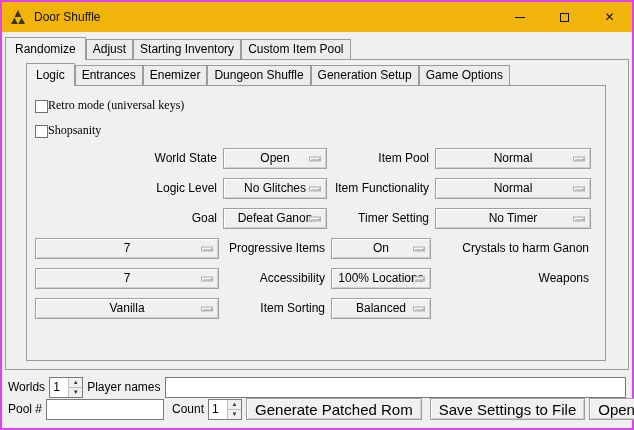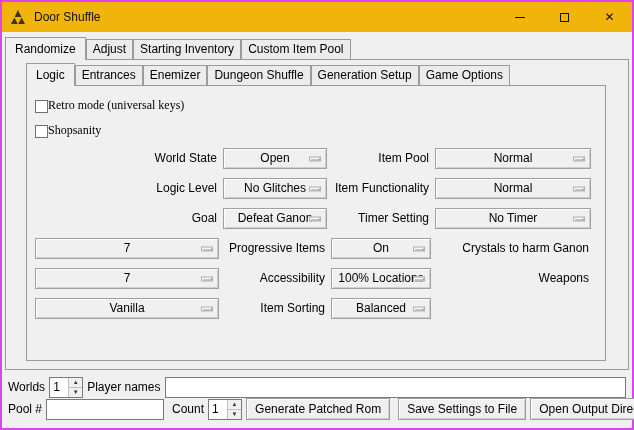--- a/index.html
+++ b/index.html
@@ -55,21 +55,21 @@
   .entry.grow { flex: 1; }
   .entry.seed { width: 118px; }
   .spin { height: 21px; background: #fff; border: 1px solid #7A7A7A; display: flex; align-items: stretch; }
   .spin-val { width: 18px; padding-left: 3px; line-height: 19px; }
   .spin-arrows { width: 14px; display: flex; flex-direction: column; border-left: 1px solid #BFBFBF; }
   .spin-btn { flex: 1; background: #F0F0F0; display: flex; align-items: center; justify-content: center;
               font-size: 6px; color: #333; line-height: 1; cursor: default; }
   .spin-btn.up { border-bottom: 1px solid #BFBFBF; }
   .btn { height: 22px; background: #F0F0F0; border: 1px solid #9D9D9D;
          box-shadow: inset 1px 1px 0 #FFFFFF, inset -1px -1px 0 #CFCFCF;
-         padding: 0 8px; font-family: "Liberation Sans", sans-serif; font-size: 12px; white-space: nowrap; cursor: default;
+         padding: 0 8px; font-family: "Liberation Sans", sans-serif; font-size: 15px; white-space: nowrap; cursor: default;
          display: flex; align-items: center; }
   .spacer { flex: 1; }
 </style>
 </head>
 <body>
 
 <div class="window">
 
   <div class="titlebar">
     <span class="app-icon">

